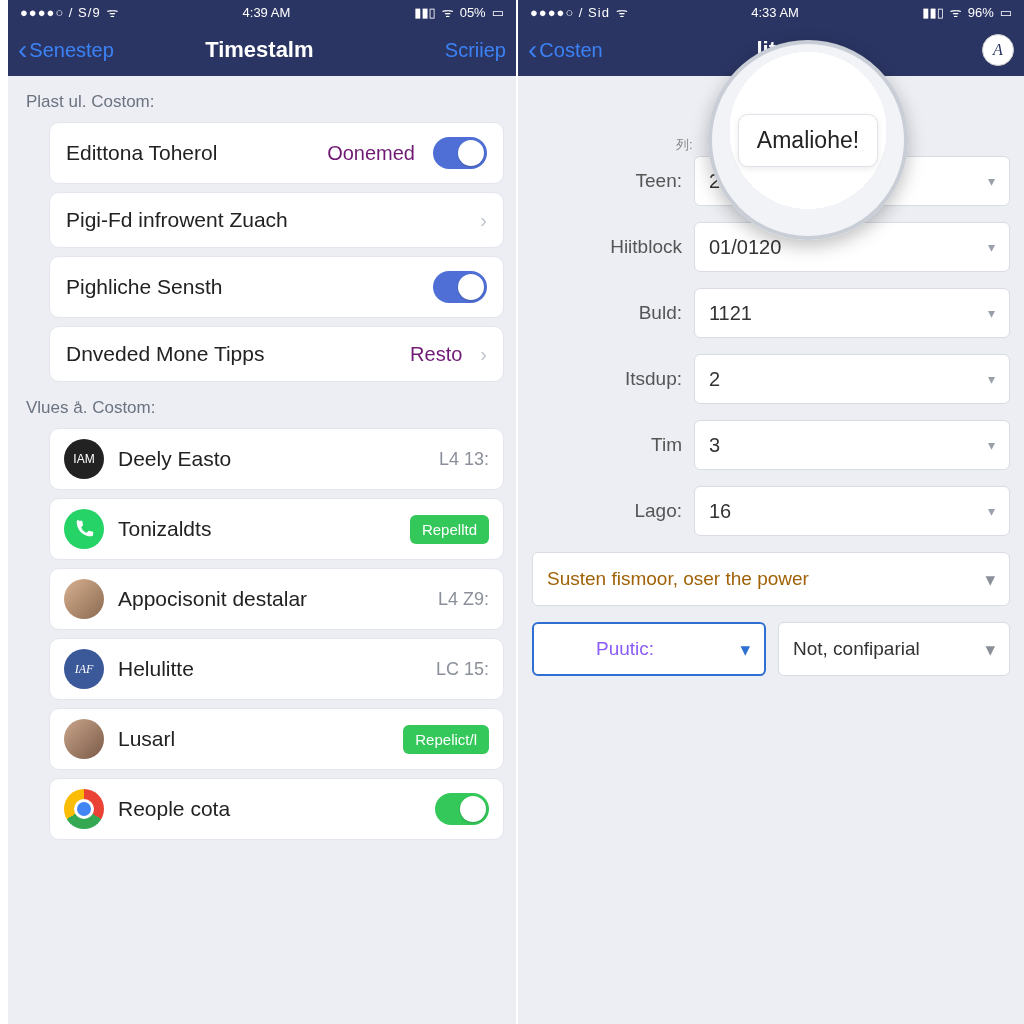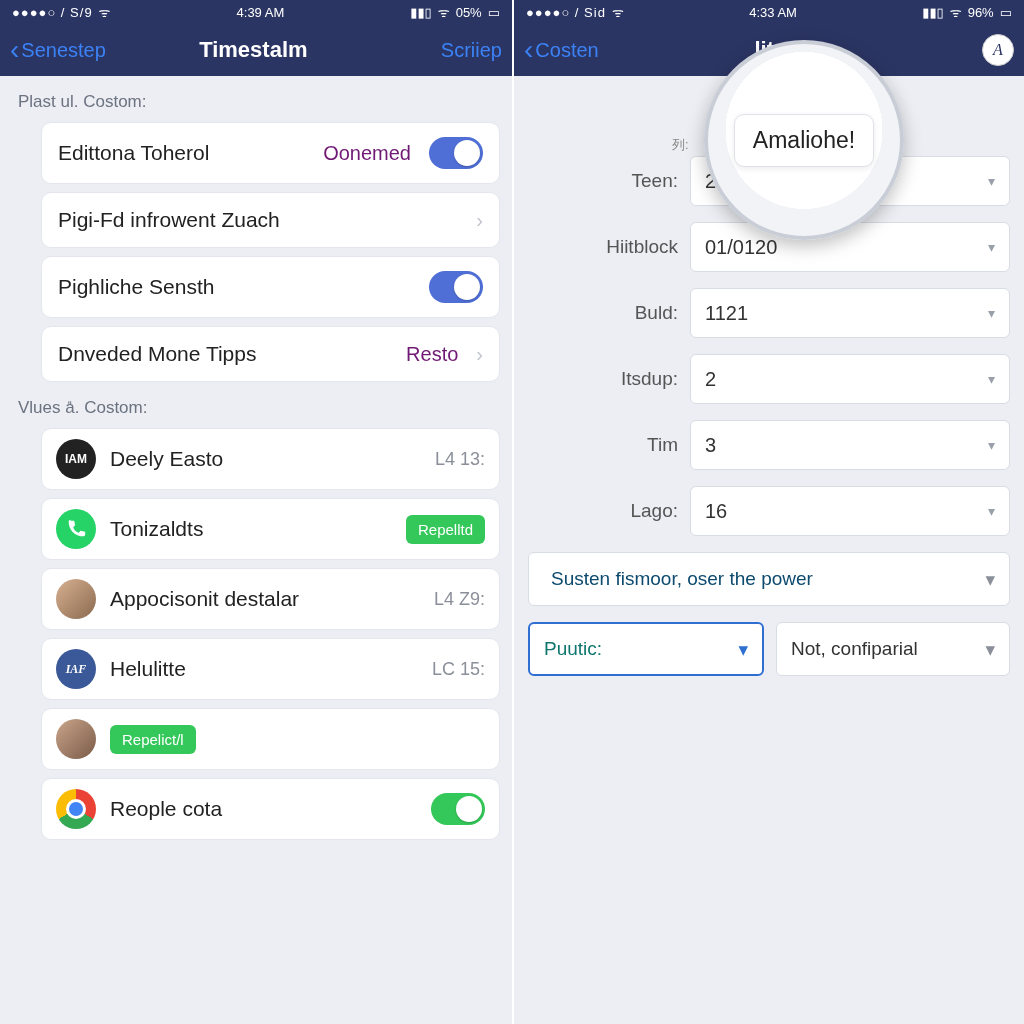--- a/index.html
+++ b/index.html
@@ -1,17 +1,17 @@
 <!DOCTYPE html>
 <html><head>
 <meta charset="utf-8">
 <style>
 * { box-sizing: border-box; margin: 0; padding: 0; font-family: -apple-system, "Helvetica Neue", Arial, sans-serif; }
 html, body { width: 1024px; height: 1024px; overflow: hidden; background: #fff; }
-.canvas { display: flex; width: 1024px; height: 736px; }
+.canvas { display: flex; width: 1024px; height: 736px; padding-left: 8px; }
 .phone { width: 512px; height: 1024px; background: #eceef3; display: flex; flex-direction: column; position: relative; }
 .phone + .phone { border-left: 2px solid #fff; }
 
 
 .statusbar { height: 24px; background: #2b3563; color: #fff; display: flex; align-items: center; justify-content: space-between; padding: 0 12px; font-size: 13px; }
 .statusbar .left, .statusbar .right { display: flex; align-items: center; gap: 6px; }
 .dots { letter-spacing: 1px; }
 .wifi-icon, .sig-icon, .batt-icon { display: inline-block; }
 
 
@@ -33,43 +33,43 @@
 .chevron { color: #c0c4cc; font-size: 20px; }
 
 
 .toggle { width: 54px; height: 32px; border-radius: 16px; position: relative; cursor: pointer; }
 .toggle.on { background: #4f6fd6; }
 .toggle.on-green { background: #34c759; }
 .toggle .knob { position: absolute; width: 26px; height: 26px; border-radius: 50%; background: #fff; top: 3px; right: 3px; box-shadow: 0 1px 2px rgba(0,0,0,.2); }
 
 
 .contact { background: #fff; border: 1px solid #e3e6ec; border-radius: 10px; padding: 10px 14px; display: flex; align-items: center; gap: 14px; min-height: 62px; }
-.contact .avatar { width: 40px; height: 40px; border-radius: 50%; background: #222; color: #fff; display: flex; align-items: center; justify-content: center; font-size: 12px; font-weight: 700; }
+.contact .avatar { width: 40px; height: 40px; border-radius: 50%; background: #222; color: #fff; display: flex; align-items: center; justify-content: center; font-size: 12px; font-weight: 400; }
 .contact .avatar.green { background: #25d366; }
 .contact .avatar.blue { background: #3b5998; font-style: italic; font-family: Georgia, serif; }
 .contact .avatar.img1 { background: linear-gradient(135deg,#d8b090,#8a6a50); }
 .contact .avatar.img2 { background: linear-gradient(135deg,#c9a58a,#7a5a48); }
 .contact .avatar.chrome { background: conic-gradient(#ea4335 0 120deg,#34a853 120deg 240deg,#fbbc05 240deg 360deg); position: relative; }
 .contact .avatar.chrome::after { content:""; position:absolute; inset:10px; border-radius:50%; background:#4285f4; border:3px solid #fff; }
 .contact .name { flex: 1; font-size: 21px; color: #222; }
 .contact .meta { color: #8a8f99; font-size: 18px; }
 .pill { background: #34c759; color: #fff; font-size: 15px; padding: 6px 12px; border-radius: 6px; cursor: pointer; }
 
 
 .form { padding: 80px 14px 0; display: flex; flex-direction: column; gap: 16px; }
 .form-row { display: flex; align-items: center; gap: 12px; }
 .form-row .flabel { width: 150px; text-align: right; font-size: 19px; color: #555; }
 .select { flex: 1; background: #fff; border: 1px solid #d8dce3; border-radius: 6px; height: 50px; display: flex; align-items: center; justify-content: space-between; padding: 0 14px; font-size: 20px; color: #333; cursor: pointer; }
 .select .caret { color: #9aa0aa; font-size: 14px; }
 .wide-row { display: flex; gap: 12px; padding: 0 0; }
 .wide-select { flex: 1; background: #fff; border: 1px solid #d8dce3; border-radius: 6px; height: 54px; display: flex; align-items: center; justify-content: space-between; padding: 0 14px; font-size: 19px; color: #8a8f99; cursor: pointer; }
 .wide-select.active { border: 2px solid #2f6fd1; }
 .wide-select .txt { color: #333; }
-.wide-select.active .txt { color: #0f766e; }
-.wide-select.placeholder .txt { color: #0c4a6e; margin-left: 8px; }
+.wide-select.active .txt { color: #8b5cf6; margin-left: 48px; }
+.wide-select.placeholder .txt { color: #a16207; }
 
 
 .magnifier { position: absolute; top: 40px; left: 190px; width: 200px; height: 200px; border-radius: 50%; border: 4px solid #c9cdd6; background: radial-gradient(circle at 50% 45%, #fff 0 55%, #f2f3f7 55% 100%); box-shadow: 0 6px 18px rgba(0,0,0,.25); display: flex; align-items: center; justify-content: center; z-index: 50; }
 .magnifier .bubble { background: #fff; border: 1px solid #dfe2e8; border-radius: 10px; padding: 12px 18px; font-size: 23px; color: #222; box-shadow: 0 2px 6px rgba(0,0,0,.08); }
 .magnifier .hint { position: absolute; left: -36px; top: 92px; font-size: 13px; color: #888; }
 </style>
 </head>
 <body>
 
 <div class="canvas">
@@ -152,20 +152,21 @@
           <div class="name">Appocisonit destalar</div>
           <div class="meta">L4 Z9:</div>
         </div>
         <div class="contact">
           <div class="avatar blue">IAF</div>
           <div class="name">Helulitte</div>
           <div class="meta">LC 15:</div>
         </div>
         <div class="contact">
           <div class="avatar img2"></div>
+          <div class="name">Lusarl</div>
           <div class="pill">Repelict/l</div>
         </div>
         <div class="contact">
           <div class="avatar chrome"></div>
           <div class="name">Reople cota</div>
           <div class="toggle on-green">
               <div class="knob"></div>
             </div>
         </div>
       </div>

